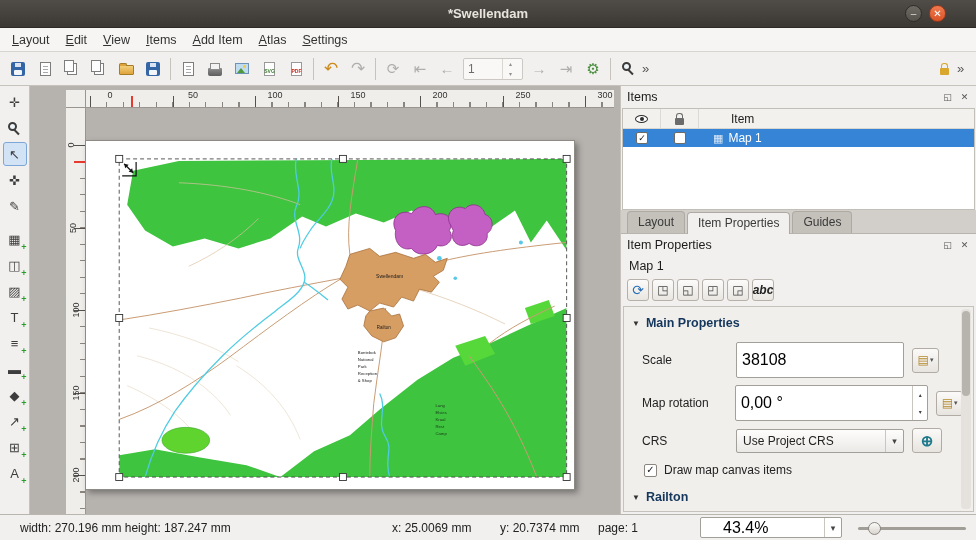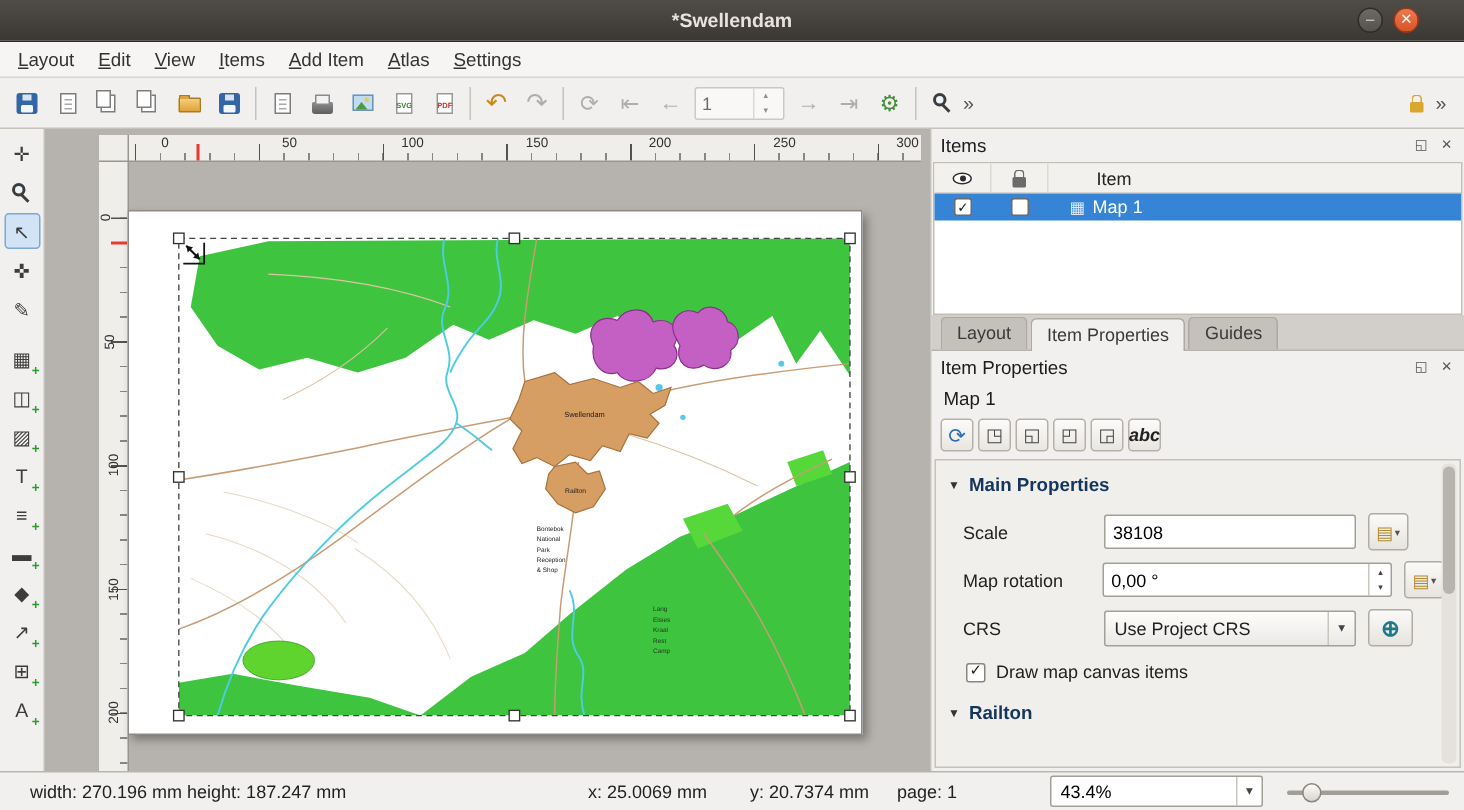--- a/index.html
+++ b/index.html
@@ -106,21 +106,21 @@
   .ptoolbar { height:28px; display:flex; align-items:center; gap:3px; padding:0 6px; }
   .pbtn { width:22px; height:22px; border:1px solid #b5b1aa; border-radius:3px; background:linear-gradient(#fcfbfa,#e9e6e1); display:flex; align-items:center; justify-content:center; font-size:12px; color:#444; }
   .pbtn .blue { color:#2a6fb5; font-size:14px; }
   .pbtn .abc { font-size:12px; font-weight:bold; color:#222;font-style:italic; }
 
   .scrollarea { flex:1; margin:2px; border:1px solid #c5c1bb; background:#f1efec; position:relative; overflow:hidden; }
   .group-hdr { display:flex; align-items:center; gap:6px; padding:9px 8px 5px; font-weight:bold; font-size:12.5px; color:#14365c; }
   .group-hdr .tri { font-size:8px; color:#333; }
   .prow { display:flex; align-items:center; margin:7px 10px 7px 18px; gap:8px; }
   .plabel { width:86px; font-size:12px; color:#222; }
-  .pinput { width:168px; height:23px; border:1px solid #a3a099; border-radius:2px; background:#fff; font-size:12px; padding:0 5px; font-family:inherit; }
+  .pinput { width:168px; height:23px; border:1px solid #a3a099; border-radius:2px; background:#fff; font-size:16px; padding:17px 5px; font-family:inherit; }
   .spinwrap { position:relative; width:196px; }
   .spinwrap .pinput { width:100%; padding-right:18px; }
   .spinbtns { position:absolute; right:1px; top:1px; bottom:1px; width:15px; display:flex; flex-direction:column; border-left:1px solid #c9c5bf; }
   .spinbtns span { flex:1; display:flex; align-items:center; justify-content:center; font-size:6px; color:#444; }
   .ovr-btn { width:27px; height:25px; border:1px solid #b0aca5; border-radius:3px; background:linear-gradient(#fbfaf8,#e7e4df); display:flex; align-items:center; justify-content:center; gap:1px; }
   .ovr-btn .tray { color:#b58a2e; font-size:12px; }
   .ovr-btn .car { font-size:7px; color:#555; }
   .combo { width:168px; height:24px; border:1px solid #a3a099; border-radius:2px; background:linear-gradient(#fdfdfc,#ebe9e6); display:flex; align-items:center; padding:0 0 0 6px; font-size:12px; }
   .combo .combo-label { flex:1; }
   .combo .combo-caret { width:18px; align-self:stretch; border-left:1px solid #c9c5bf; display:flex; align-items:center; justify-content:center; font-size:9px; color:#444; }
@@ -131,21 +131,21 @@
   .vthumb { position:absolute; left:1px; right:1px; top:2px; height:85px; background:#b7b3ad; border-radius:4px; }
 
   
   .statusbar { position:absolute; left:0; right:0; bottom:0; height:26px; background:#f2f0ee; border-top:1px solid #b9b5af; font-size:12px; color:#222; }
   .statusbar .st { position:absolute; top:6px; white-space:nowrap; }
   .st-size { left:20px; }
   .st-x { left:392px; }
   .st-y { left:500px; }
   .st-page { left:598px; }
   .zoom-combo { position:absolute; left:700px; top:2px; width:142px; height:21px; background:#fff; border:1px solid #a3a099; border-radius:2px; display:flex; align-items:center; }
-  .zoom-combo input { flex:1; border:none; font-size:12px; padding-left:6px; font-family:inherit; background:transparent; width:100px; }
+  .zoom-combo input { flex:1; border:none; font-size:16px; padding-left:22px; font-family:inherit; background:transparent; width:100px; }
   .zoom-combo .combo-caret { width:17px; align-self:stretch; border-left:1px solid #c9c5bf; display:flex; align-items:center; justify-content:center; font-size:9px; color:#444; }
   .slider { position:absolute; left:858px; top:12px; width:108px; height:3px; background:#a19d97; border-radius:2px; }
   .slider-thumb { position:absolute; left:10px; top:-5px; width:13px; height:13px; border-radius:50%; background:linear-gradient(#fbfaf9,#d9d5cf); border:1px solid #8a8680; }
 </style>
 </head>
 <body>
 
 <div class="window">
 
   <div class="titlebar">

